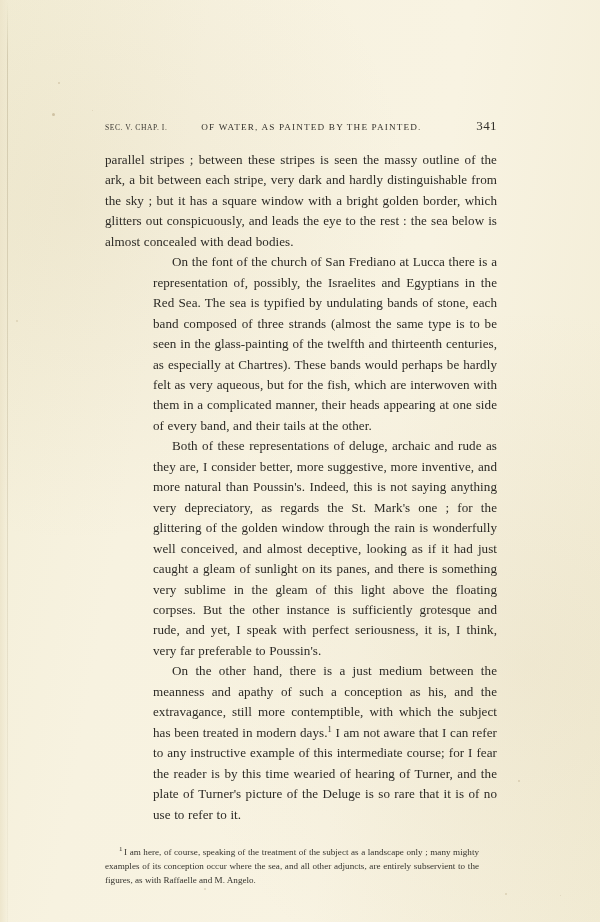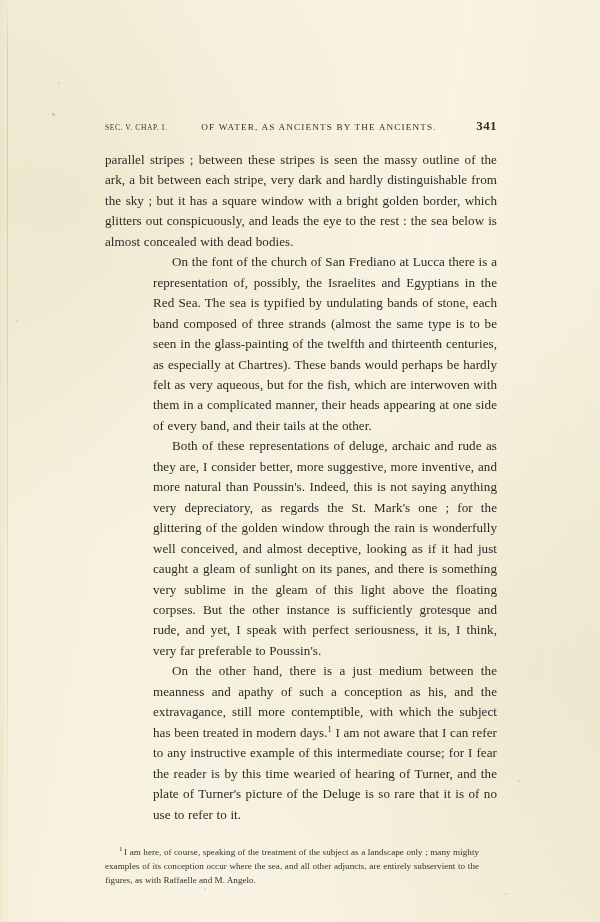--- a/index.html
+++ b/index.html
@@ -82,21 +82,20 @@
     margin-left: 34px;
     white-space: nowrap;
     flex: 1;
   }
   .rh-folio {
     font-size: 13px;
     color: #2f2c26;
     letter-spacing: .4px;
     margin-left: auto;
     white-space: nowrap;
-    font-weight: bold;
   }
 
   
   .para {
     margin: 0;
     font-size: 13.1px;
     line-height: 20.45px;
     text-align: justify;
     text-align-last: left;
     letter-spacing: .05px;
@@ -153,21 +152,21 @@
   <div class="speck" style="left:518px; top:780px; width:1.6px;height:1.6px; opacity:.3;"></div>
   <div class="speck" style="left:505px; top:893px; width:2px;  height:2px;  opacity:.32;"></div>
   <div class="speck" style="left:560px; top:895px; width:1.4px;height:1.4px; opacity:.25;"></div>
   <div class="speck" style="left:204px; top:888px; width:1.6px;height:1.6px; opacity:.28;"></div>
   <div class="speck" style="left:16px;  top:320px; width:1.5px;height:1.5px; opacity:.25;"></div>
 
   <div class="content">
 
     <div class="running-head">
       <span class="rh-sec">SEC. V. CHAP. I.</span>
-      <span class="rh-title">OF WATER, AS ANCIENTS BY THE ANCIENTS.</span>
+      <span class="rh-title">OF WATER, AS PAINTED BY THE PAINTED.</span>
       <span class="rh-folio">341</span>
     </div>
 
     <p class="para">parallel stripes ; between these stripes is seen the massy outline of the ark, a bit between each stripe, very dark and hardly distinguishable from the sky ; but it has a square window with a bright golden border, which glitters out conspicuously, and leads the eye to the rest : the sea below is almost concealed with dead bodies.</p>
 
     <p class="para">On the font of the church of San Frediano at Lucca there is a representation of, possibly, the Israelites and Egyptians in the Red Sea.  The sea is typified by undulating bands of stone, each band composed of three strands (almost the same type is to be seen in the glass-painting of the twelfth and thirteenth centuries, as especially at Chartres).  These bands would perhaps be hardly felt as very aqueous, but for the fish, which are interwoven with them in a complicated manner, their heads appearing at one side of every band, and their tails at the other.</p>
 
     <p class="para">Both of these representations of deluge, archaic and rude as they are, I consider better, more suggestive, more inventive, and more natural than Poussin's.  Indeed, this is not saying anything very depreciatory, as regards the St. Mark's one ; for the glittering of the golden window through the rain is wonderfully well conceived, and almost deceptive, looking as if it had just caught a gleam of sunlight on its panes, and there is something very sublime in the gleam of this light above the floating corpses.  But the other instance is sufficiently grotesque and rude, and yet, I speak with perfect seriousness, it is, I think, very far preferable to Poussin's.</p>
 
     <p class="para" style="text-indent:19px;"><span>On the other hand, there is a just medium between the meanness and apathy of such a conception as his, and the extravagance, still more contemptible, with which the subject has been treated in modern days.</span><span class="fn-mark">1</span><span>  I am not aware that I can refer to any instructive example of this intermediate course; for I fear the reader is by this time wearied of hearing of Turner, and the plate of Turner's picture of the Deluge is so rare that it is of no use to refer to it.</span></p>

